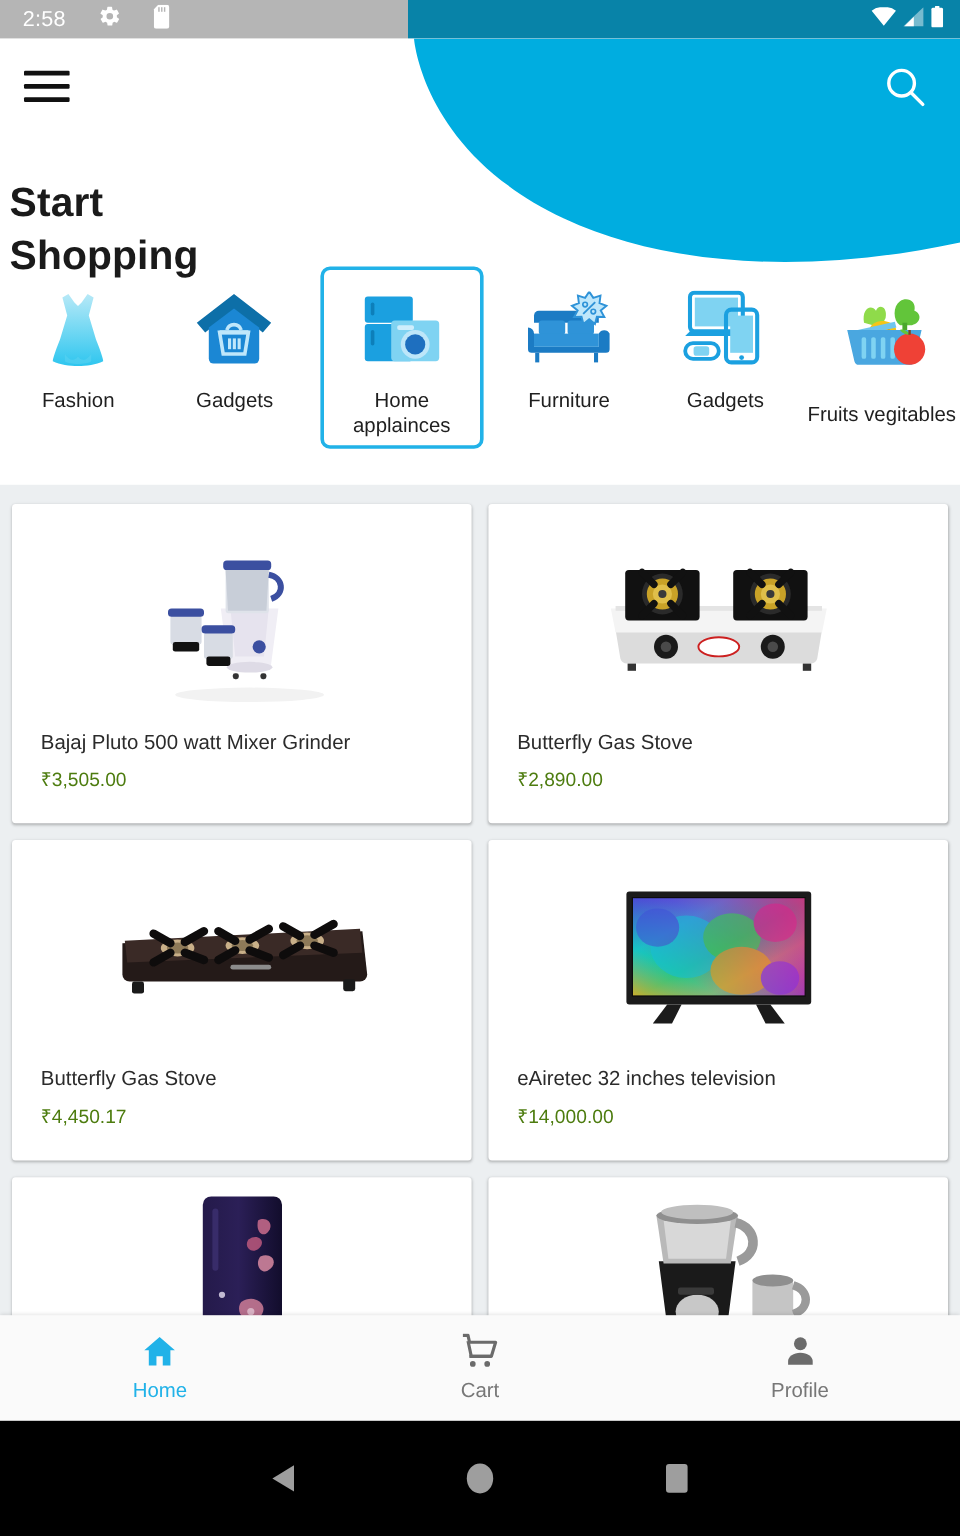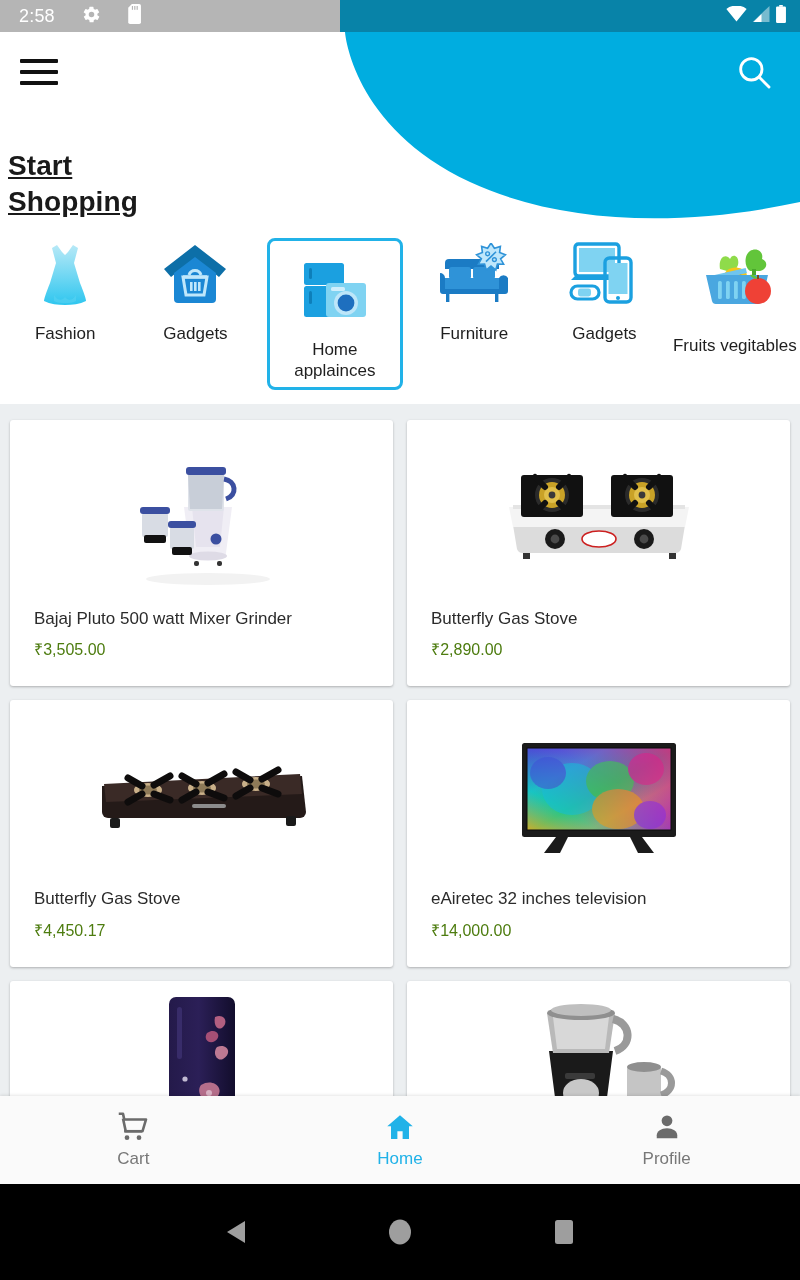--- a/index.html
+++ b/index.html
@@ -53,39 +53,39 @@
   .hamburger{
     width:38px; height:30px; display:flex; flex-direction:column;
     justify-content:space-between; cursor:pointer; padding:2px 0;
   }
   .hamburger span{ display:block; height:4px; background:#111; border-radius:1px; }
   .search-btn{ cursor:pointer; line-height:0; }
 
   
   .headline{
     position:absolute; top:148px; left:8px; z-index:20;
-    font-size:28px; font-weight:bold; color:#1a1a1a;
-    line-height:1.28; letter-spacing:.1px;text-decoration:underline;
+    font-size:34px; font-weight:bold; color:#1a1a1a;
+    line-height:1.28; letter-spacing:.1px;
   }
 
   
   .cat-strip{
     position:absolute; top:222px; left:0; width:800px; height:152px;
     z-index:22; display:flex; align-items:flex-start;
   }
   .cat-item{
     flex:1 1 0; height:152px; position:relative;
     display:flex; flex-direction:column; align-items:center;
     padding-top:16px; cursor:pointer;
   }
   .cat-item.selected{
     background:#ffffff;
     border:3px solid #21b2e8;
     border-radius:8px;
-    margin:16px 6px;
+    margin:0 6px;
     padding-top:13px;
   }
   .cat-item.edge-card{
     background:#ffffff;
     border-radius:8px 0 0 8px;
     height:88px;
   }
   .cat-icon{
     height:72px; width:90px; display:flex; align-items:center; justify-content:center;
   }
@@ -508,38 +508,38 @@
       </div>
       <div class="card-title"></div>
       <div class="card-price"></div>
     </div>
 
   </div>
 </div>
 
 <div class="bottom-nav">
 
+  <div class="nav-item active">
+    <span>
+      <svg width="34" height="30" viewBox="0 0 24 24" fill="#21b2e8">
+        <path d="M12 2.6 1.8 11.4h3v10.2h5.1v-6.3h4.2v6.3h5.1V11.4h3z"></path>
+      </svg>
+    </span>
+    <span class="nav-label">Home</span>
+  </div>
+
   <div class="nav-item">
     <span>
       <svg width="32" height="30" viewBox="0 0 24 24" fill="#6b6b6b">
         <path d="M7.2 18.6a1.9 1.9 0 1 0 0 3.8 1.9 1.9 0 0 0 0-3.8zm9.6 0a1.9 1.9 0 1 0 0 3.8 1.9 1.9 0 0 0 0-3.8z"></path>
         <path d="M0.6 1.4h3.4l1 4.6h17.4l-2.8 9.4H6.2L4 5.2" fill="none" stroke="#6b6b6b" stroke-width="2.1" stroke-linejoin="round"></path>
         <path d="M4.9 15.4h14.3" stroke="#6b6b6b" stroke-width="2.1"></path>
       </svg>
     </span>
     <span class="nav-label">Cart</span>
-  </div>
-
-  <div class="nav-item active">
-    <span>
-      <svg width="34" height="30" viewBox="0 0 24 24" fill="#21b2e8">
-        <path d="M12 2.6 1.8 11.4h3v10.2h5.1v-6.3h4.2v6.3h5.1V11.4h3z"></path>
-      </svg>
-    </span>
-    <span class="nav-label">Home</span>
   </div>
 
   <div class="nav-item">
     <span>
       <svg width="30" height="30" viewBox="0 0 24 24" fill="#6b6b6b">
         <circle cx="12" cy="7" r="4.3"></circle>
         <path d="M12 13c-4.6 0-8.2 2.5-8.2 5.6V21h16.4v-2.4C20.2 15.5 16.6 13 12 13z"></path>
       </svg>
     </span>
     <span class="nav-label">Profile</span>

